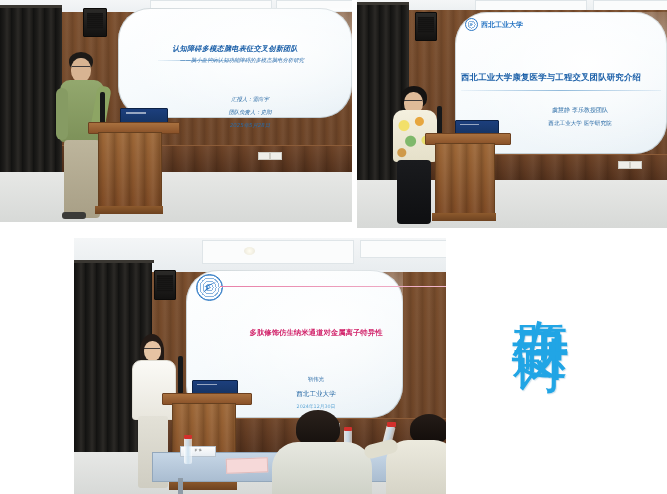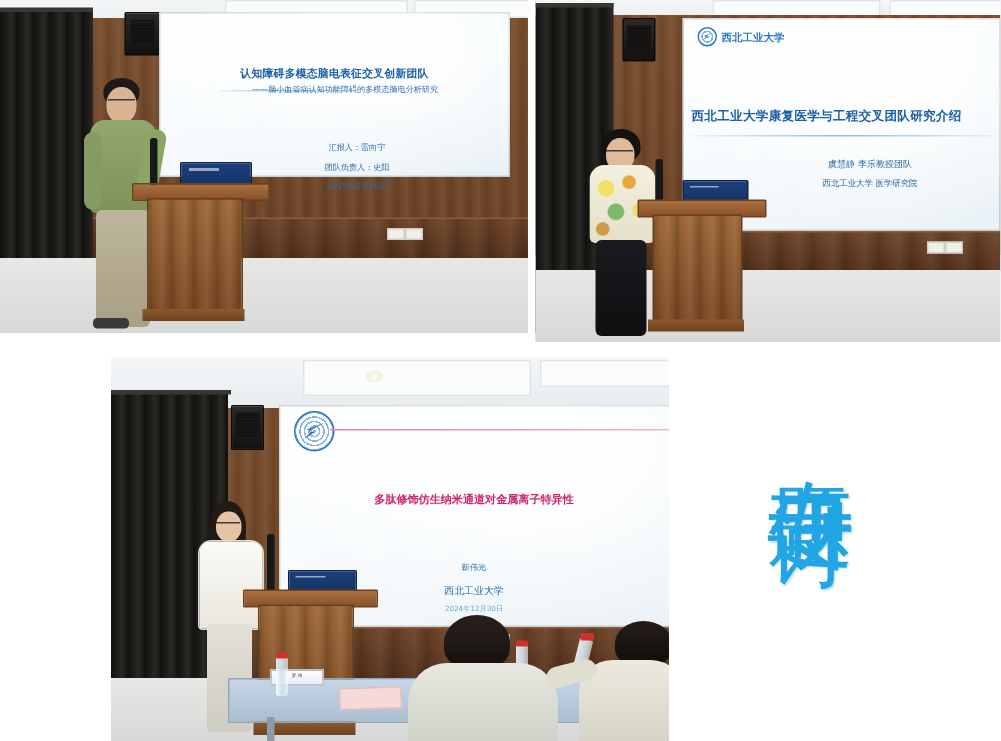--- a/index.html
+++ b/index.html
@@ -85,20 +85,21 @@
     position: absolute;
     left: 12%; top: 14%; width: 76%; height: 60%;
     background: repeating-linear-gradient(0deg, #1a1918 0px, #121110 2px);
   }
 
   
   .screen {
     position: absolute;
     background: linear-gradient(160deg, #ffffff 0%, #f7fbfd 45%, #e9f1f6 100%);
     box-shadow: 0 0 0 1px rgba(120,140,150,.35) inset;
+    border-radius: 32px;
   }
   .screen-glow {
     position: absolute;
     inset: 0;
     background: radial-gradient(ellipse at 62% 36%, rgba(255,255,255,.95), rgba(232,241,246,0) 72%);
     pointer-events: none;
   }
   .slide-text {
     position: absolute;
     text-align: center;
@@ -268,21 +269,21 @@
   <div class="ceiling" style="height:26px;"></div>
   <div class="ceil-panel" style="left:150px;top:0px;width:120px;height:14px;"></div>
   <div class="ceil-panel" style="left:276px;top:0px;width:80px;height:10px;"></div>
 
   <div class="wood" style="left:0px;top:12px;width:352px;height:160px;"></div>
   <div class="curtain" style="left:0px;top:6px;width:62px;height:212px;"></div>
   <div class="curtain-rail" style="left:0px;top:5px;width:62px;"></div>
 
   <div class="speakerbox" style="left:83px;top:8px;width:22px;height:27px;"></div>
 
-  <div class="screen" style="left:106px;top:8px;width:234px;height:110px;">
+  <div class="screen" style="left:118px;top:8px;width:234px;height:110px;font-style:italic;">
     <div class="screen-glow"></div>
 
     <div class="slide-text slide-title" style="left:0;top:36px;width:234px;font-size:7.2px;">认知障碍多模态脑电表征交叉创新团队</div>
 
     <div class="slide-rule" style="left:40px;top:52px;width:92px;"></div>
 
     <div class="slide-text slide-sub" style="left:0;top:49px;width:248px;font-size:5.4px;">——脑小血管病认知功能障碍的多模态脑电分析研究</div>
 
     <div class="slide-text slide-meta" style="left:62px;top:88px;width:140px;font-size:5.4px;">汇报人：雷向宇</div>
     <div class="slide-text slide-meta" style="left:62px;top:101px;width:140px;font-size:5.4px;">团队负责人：史阳</div>
@@ -370,21 +371,21 @@
   <div class="ceil-panel" style="left:128px;top:2px;width:150px;height:22px;"></div>
   <div class="ceil-panel" style="left:286px;top:2px;width:86px;height:16px;"></div>
   <div class="ceil-light" style="left:170px;top:9px;width:11px;height:8px;"></div>
 
   <div class="wood" style="left:0px;top:34px;width:372px;height:188px;"></div>
   <div class="curtain" style="left:0px;top:22px;width:78px;height:230px;"></div>
   <div class="curtain-rail" style="left:0px;top:22px;width:80px;"></div>
 
   <div class="speakerbox" style="left:80px;top:32px;width:20px;height:28px;"></div>
 
-  <div class="screen" style="left:112px;top:32px;width:260px;height:148px;padding-left:24px;">
+  <div class="screen" style="left:112px;top:32px;width:217px;height:148px;">
     <div class="screen-glow"></div>
 
     <div class="nwpu-logo" style="left:10px;top:4px;width:27px;height:27px;"></div>
     <div class="slide-rule" style="left:34px;top:16px;width:226px;background:linear-gradient(90deg,#e87fa8,#f0b7cc);height:1.2px;"></div>
 
     <div class="slide-text" style="left:0;top:58px;width:260px;font-size:7.4px;font-weight:bold;color:#d2266c;">多肽修饰仿生纳米通道对金属离子特异性</div>
 
     <div class="slide-text slide-meta" style="left:62px;top:106px;width:136px;font-size:5.4px;">靳伟光</div>
     <div class="slide-text slide-meta" style="left:62px;top:120px;width:136px;font-size:6.6px;font-family:'DejaVu Serif','Liberation Serif',serif;">西北工业大学</div>
     <div class="slide-text slide-meta" style="left:62px;top:134px;width:136px;font-size:4.8px;color:#61a8d6;">2024年12月30日</div>

